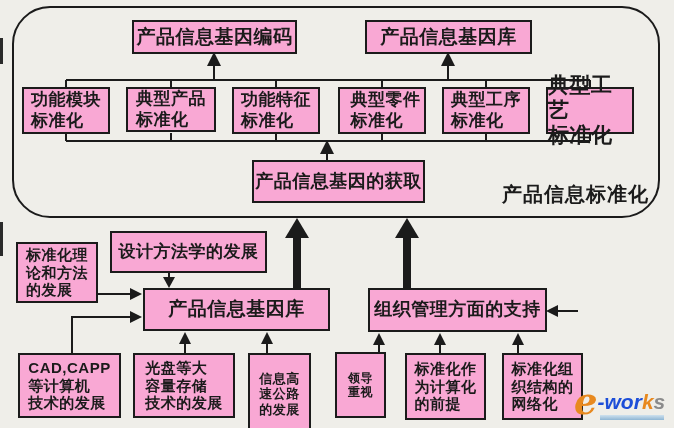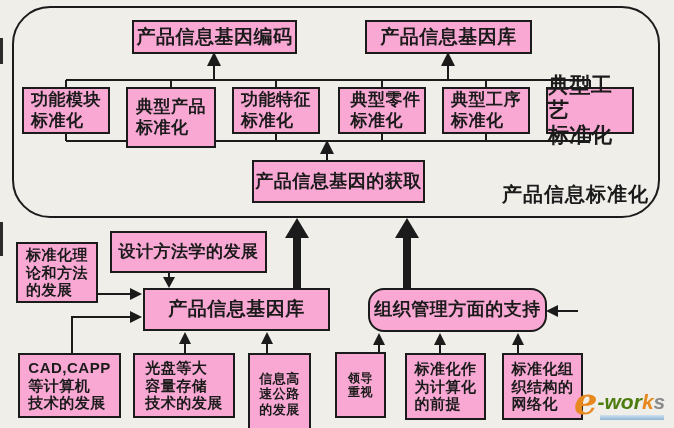--- a/index.html
+++ b/index.html
@@ -116,40 +116,40 @@
       <polygon points="297,218 285,238 309,238"></polygon>
       <polygon points="407,218 395,238 419,238"></polygon>
     </g>
   </svg>
 
   <div class="node" style="left:132px;top:20px;width:165px;height:34px;font-size:19px;">产品信息基因编码</div>
   <div class="node" style="left:365px;top:20px;width:167px;height:34px;font-size:19px;">产品信息基因库</div>
 
   <div class="node" style="left:22px;top:87px;width:88px;height:47px;font-size:17px;">功能模块
 标准化</div>
-  <div class="node" style="left:126px;top:87px;width:90px;height:61px;font-size:17px;">典型产品
+  <div class="node" style="left:126px;top:87px;width:90px;height:45px;font-size:17px;">典型产品
 标准化</div>
   <div class="node" style="left:232px;top:87px;width:88px;height:47px;font-size:17px;">功能特征
 标准化</div>
   <div class="node" style="left:338px;top:87px;width:88px;height:47px;font-size:17px;padding-left:7px;">典型零件
 标准化</div>
   <div class="node" style="left:442px;top:87px;width:88px;height:47px;font-size:17px;">典型工序
 标准化</div>
   <div class="node" style="left:546px;top:87px;width:88px;height:47px;font-size:21px;">典型工艺
 标准化</div>
 
   <div class="node" style="left:252px;top:160px;width:173px;height:43px;font-size:18px;">产品信息基因的获取</div>
   <div class="floating-label" style="left:502px;top:181px;font-size:20px;">产品信息标准化</div>
 
   <div class="node" style="left:16px;top:242px;width:82px;height:61px;font-size:15px;">标准化理
 论和方法
 的发展</div>
   <div class="node" style="left:110px;top:231px;width:157px;height:42px;font-size:17px;">设计方法学的发展</div>
   <div class="node" style="left:143px;top:288px;width:187px;height:43px;font-size:19px;">产品信息基因库</div>
-  <div class="node" style="left:368px;top:288px;width:179px;height:44px;font-size:18px;border-radius:16px;">组织管理方面的支持</div>
+  <div class="node" style="left:368px;top:288px;width:179px;height:44px;font-size:18px;">组织管理方面的支持</div>
 
   <div class="node" style="left:18px;top:353px;width:103px;height:65px;font-size:15px;">CAD,CAPP
 等计算机
 技术的发展</div>
   <div class="node" style="left:133px;top:353px;width:102px;height:65px;font-size:15px;">光盘等大
 容量存储
 技术的发展</div>
   <div class="node" style="left:248px;top:353px;width:63px;height:82px;font-size:13px;">信息高
 速公路
 的发展</div>
@@ -157,19 +157,19 @@
 重视</div>
   <div class="node" style="left:405px;top:353px;width:81px;height:67px;font-size:15px;">标准化作
 为计算化
 的前提</div>
   <div class="node" style="left:502px;top:353px;width:81px;height:67px;font-size:15px;">标准化组
 织结构的
 网络化</div>
 
   <div id="logo">
     <span class="big-e" style="color:#e8891f;">e</span>
-      <span class="rest" style="color:#4d7c0f;">-wor</span>
+      <span class="rest" style="color:#1d4ed8;">-wor</span>
       <span class="rest" style="color:#e8891f;">k</span>
       <span class="rest" style="color:#8b8b8b;">s</span>
     <span class="bar"></span>
   </div>
 
 </div>
 
 </body></html>

